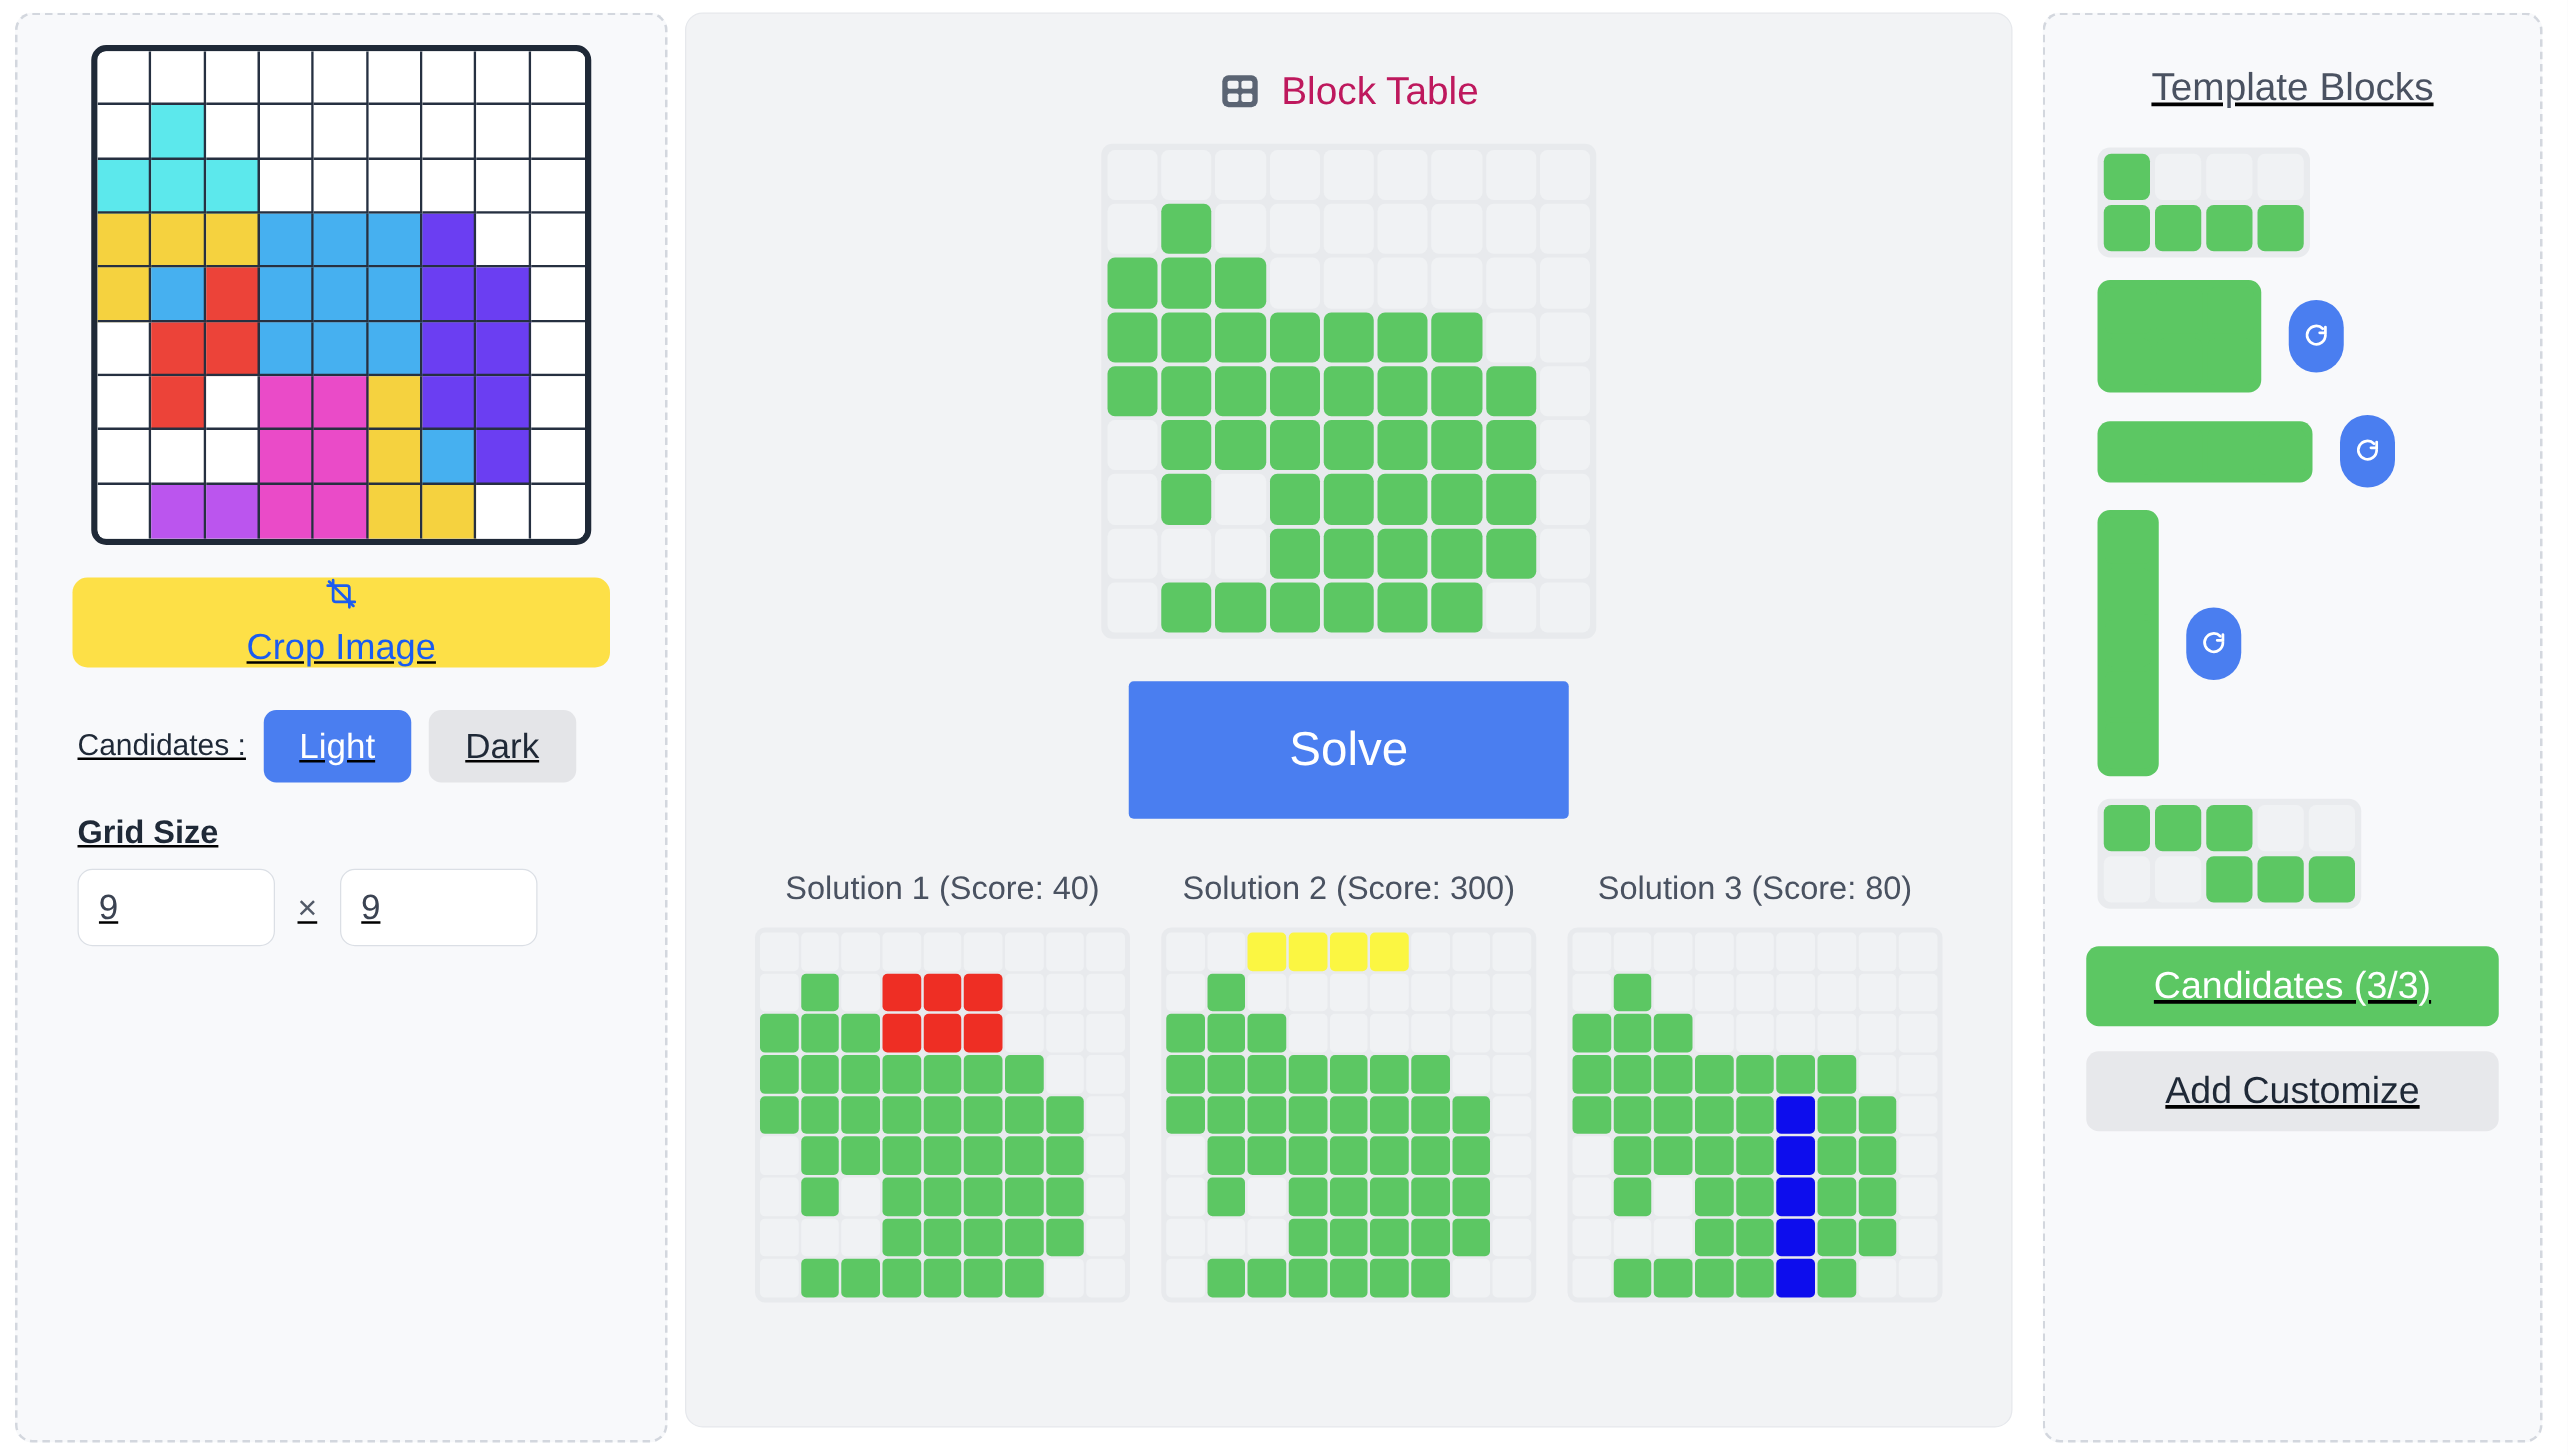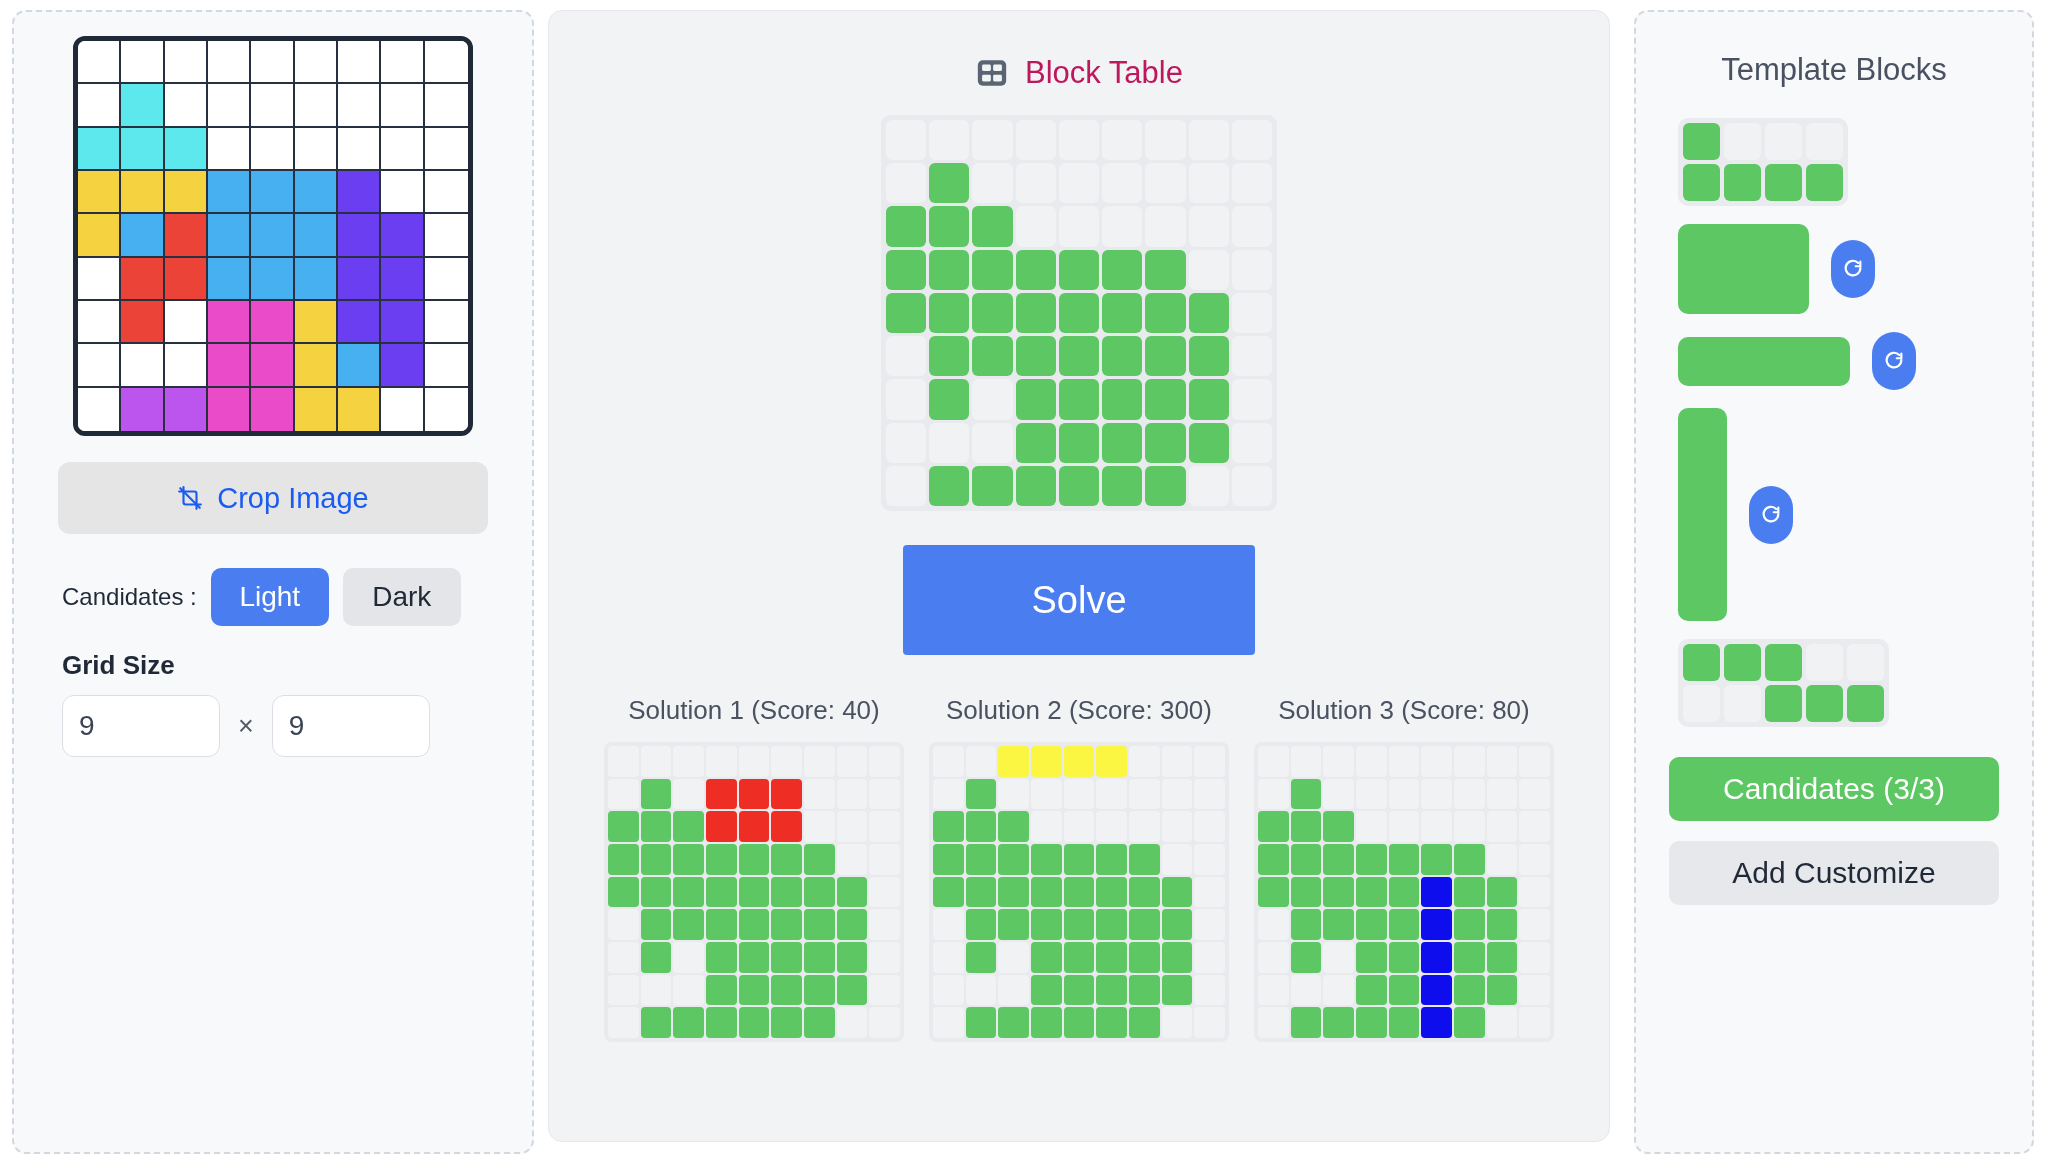--- a/index.html
+++ b/index.html
@@ -16,20 +16,21 @@
     align-items: flex-start;
     gap: 0px;
     padding: 10px 12px;
   }
 
   
   .panel-dashed {
     border: 2px dashed #d3d7de;
     border-radius: 14px;
     background: #f8f9fb;
+    text-decoration: underline;
   }
   .panel-solid {
     border: 1px solid #e6e8ec;
     border-radius: 14px;
     background: #f2f3f5;
   }
 
   
   #left-panel {
     width: 522px;
@@ -63,31 +64,32 @@
   .img-cell {
     border-right: 2px solid #263041;
     border-bottom: 2px solid #263041;
   }
   .img-cell.lastcol { border-right: none; }
   .img-cell.lastrow { border-bottom: none; }
 
   .crop-btn {
     margin: 26px auto 0 auto;
     width: 430px; height: 72px;
-    background: #e5e5e5;
+    background: #fde047;
     border: none;
     border-radius: 12px;
     color: #1b5cf0;
     font-size: 29px;
     display: flex;
     align-items: center;
     justify-content: center;
     gap: 14px;
     cursor: pointer;
     font-family: "Liberation Sans", sans-serif;
+    flex-direction: column;
   }
 
   .bg-row {
     display: flex;
     align-items: center;
     gap: 14px;
     margin: 34px 0 0 48px;
   }
   .bg-row .lbl { font-size: 24px; color: #1f2937; }
   .seg {

